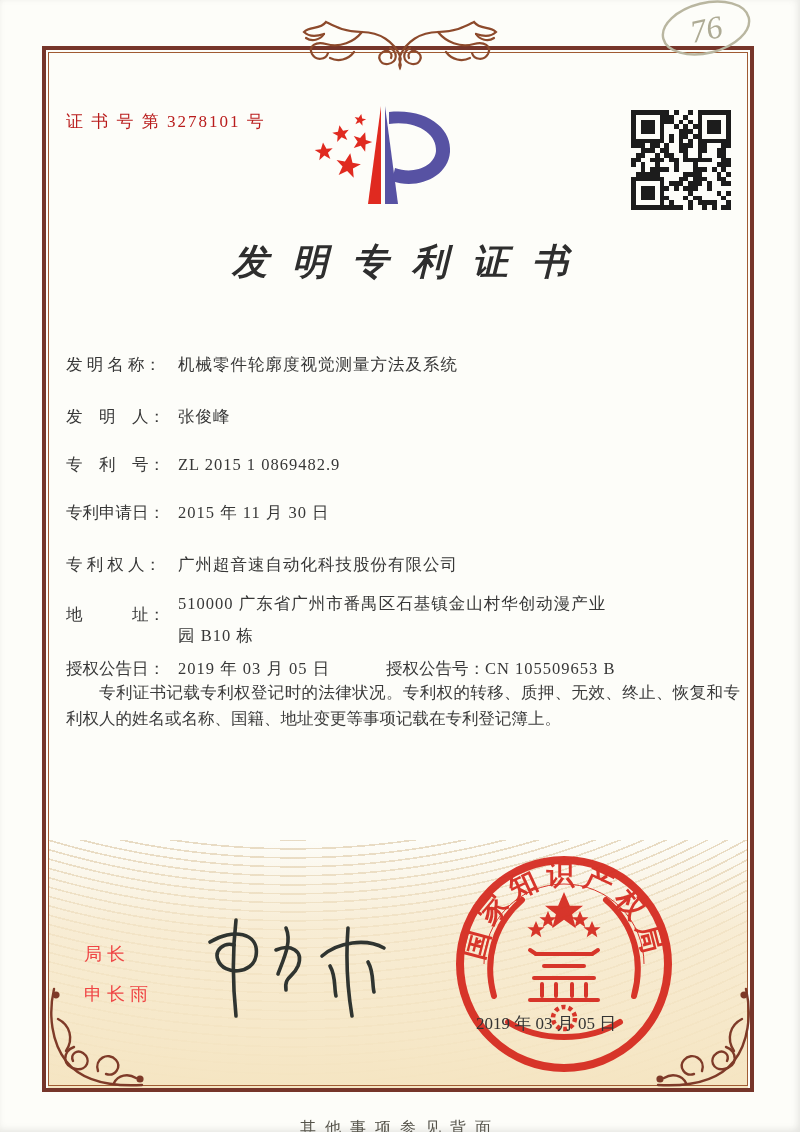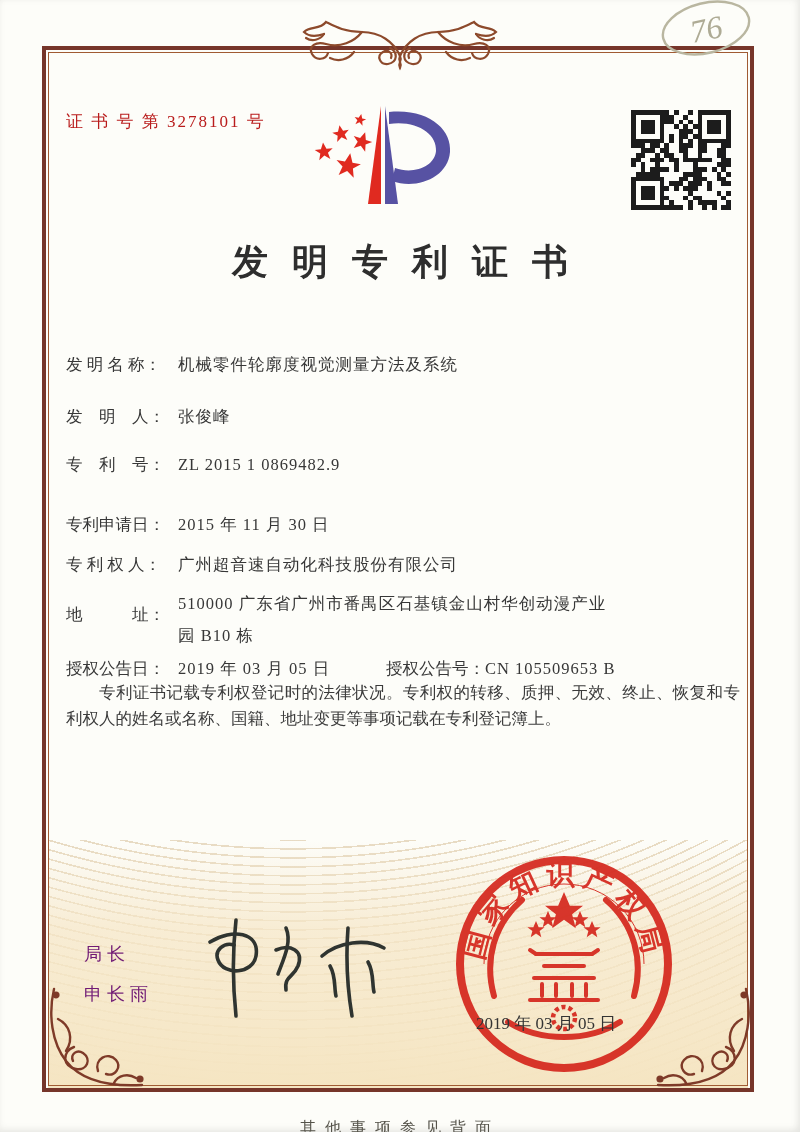--- a/index.html
+++ b/index.html
@@ -11,30 +11,30 @@
   .frame-inner{position:absolute;inset:2px;border:1px solid #a05b33;}
   
   .wave-zone{position:absolute;left:48px;top:840px;width:700px;height:248px;
     background-image:
       linear-gradient(180deg, rgba(246,231,200,0) 0%, rgba(246,231,200,.75) 35%, #f5e5c2 100%),
       repeating-radial-gradient(circle at 35% -820px, rgba(197,163,108,.38) 0 1.6px, rgba(197,163,108,0) 1.6px 9px);}
   .cert-no{position:absolute;left:66px;top:110px;font-size:17px;letter-spacing:2px;color:#b91c1c;}
   .logo{position:absolute;left:296px;top:100px;}
   .qr{position:absolute;left:631px;top:110px;width:100px;height:100px;}
   .title{position:absolute;left:0;top:238px;width:100%;text-align:center;
-         font-size:36px;font-weight:600;color:#2e2e2e;letter-spacing:24px;text-indent:24px;}
+         font-size:36px;font-weight:600;color:#2e2e2e;letter-spacing:24px;text-indent:24px;font-style:italic;}
   .fields{position:absolute;left:66px;top:0;width:690px;font-size:16.5px;color:#373737;}
   .row{position:absolute;left:0;white-space:nowrap;}
   .lbl{display:inline-block;min-width:112px;white-space:pre;margin-top:16px;}
   .val{letter-spacing:1px;white-space:pre;margin-top:20px;}
   .val-wrap{display:inline-block;width:432px;white-space:normal;vertical-align:top;line-height:32px;letter-spacing:1px;}
   .pair2{position:absolute;left:320px;top:0;}
   .paras{position:absolute;left:66px;top:680px;width:674px;font-size:16.5px;line-height:25.5px;color:#3b3b3b;text-align:justify;}
   .paras p{margin:0;text-indent:2em;}
-  .official{position:absolute;left:84px;font-size:18px;letter-spacing:5px;color:#701a75;}
+  .official{position:absolute;left:84px;font-size:18px;letter-spacing:5px;color:#ef4444;}
   .signature{position:absolute;left:180px;top:912px;}
   .seal{position:absolute;left:450px;top:850px;opacity:.93;}
   .seal-date{position:absolute;left:476px;top:1012px;font-size:17px;color:#333;white-space:pre;}
   .footer{position:absolute;left:0;top:1062px;width:100%;text-align:center;font-size:15px;color:#3a3a3a;letter-spacing:2px;}
   .back-note{position:absolute;left:0;top:1118px;width:100%;text-align:center;font-size:16px;color:#55534a;letter-spacing:9px;}
   .pencil-mark{position:absolute;left:648px;top:0;}
   .top-ornament{position:absolute;left:270px;top:18px;}
   .corner-fl{position:absolute;}
   .corner-fl.left{left:44px;top:985px;}
   .corner-fl.right{left:652px;top:985px;}
@@ -367,21 +367,21 @@
   <div class="fields">
     <div class="row" style="top:338px">
       <span class="lbl">发 明 名 称：</span><span class="val">机械零件轮廓度视觉测量方法及系统</span>
     </div>
     <div class="row" style="top:390px">
       <span class="lbl">发　明　人：</span><span class="val">张俊峰</span>
     </div>
     <div class="row" style="top:438px">
       <span class="lbl">专　利　号：</span><span class="val">ZL 2015 1 0869482.9</span>
     </div>
-    <div class="row" style="top:498px">
+    <div class="row" style="top:486px">
       <span class="lbl">专利申请日：</span><span class="val">2015 年 11 月 30 日</span>
     </div>
     <div class="row" style="top:538px">
       <span class="lbl">专 利 权 人：</span><span class="val">广州超音速自动化科技股份有限公司</span>
     </div>
     <div class="row" style="top:588px">
       <span class="lbl">地　　　址：</span><span class="val-wrap">510000 广东省广州市番禺区石基镇金山村华创动漫产业园 B10 栋</span>
     </div>
     <div class="row" style="top:642px">
       <span class="lbl">授权公告日：</span><span class="val">2019 年 03 月 05 日</span>

